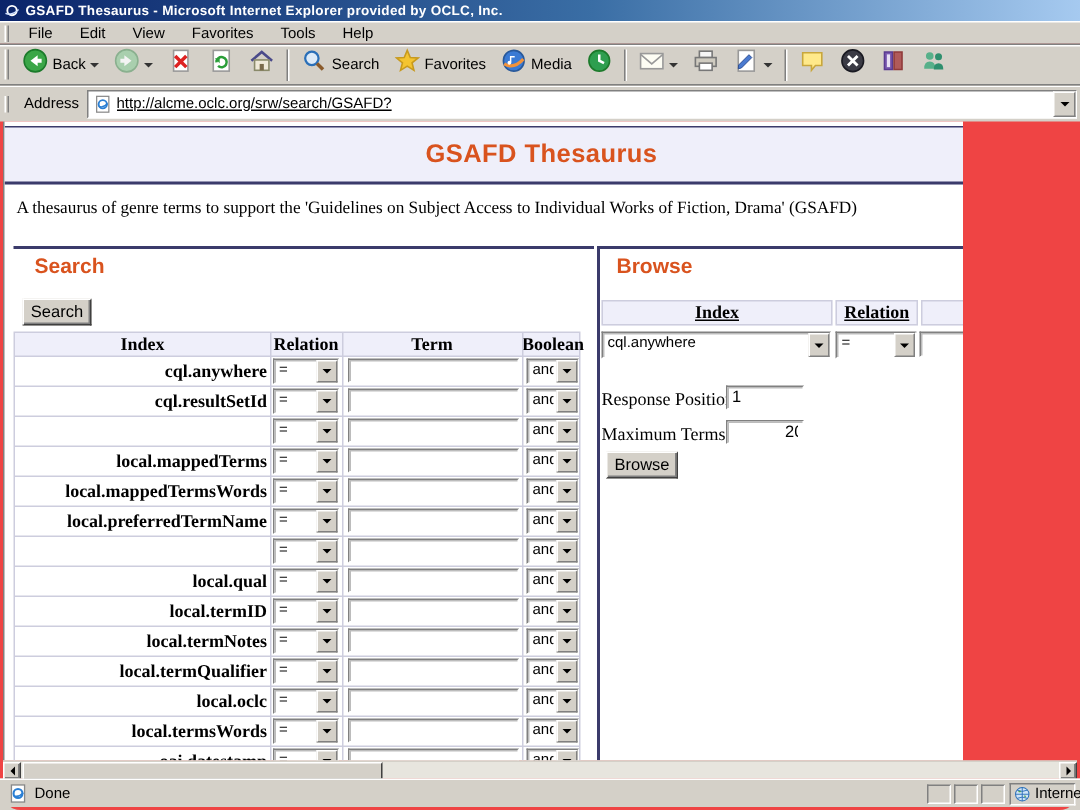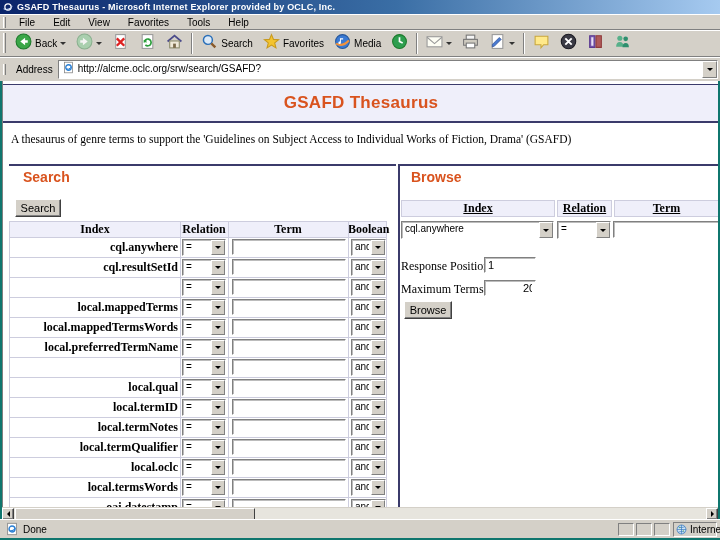--- a/index.html
+++ b/index.html
@@ -1,18 +1,18 @@
 <!DOCTYPE html>
 <html><head>
 <meta charset="utf-8">
 <style>
   * { margin:0; padding:0; box-sizing:border-box; }
   html,body { width:720px; height:540px; overflow:hidden; background:#d4d0c8;
               font-family:"Liberation Sans", sans-serif; }
-  #win { position:relative; width:720px; height:540px; background:#0f766e; }
+  #win { position:relative; width:720px; height:540px; background:#ef4444;border-radius:14px; }
 
   
   .titlebar { position:absolute; left:0; top:0; width:720px; height:14px;
     background:linear-gradient(to right,#0a246a,#3a6ea5 55%,#a6caf0);
     display:flex; align-items:center; padding-left:3px; }
   .titlebar .ttext { color:#fff; font-size:9px; font-weight:bold; margin-left:4px;
     white-space:nowrap; letter-spacing:.2px; }
   .tb-icon { width:10px; height:10px; flex:0 0 auto; }
 
   
@@ -37,32 +37,32 @@
   .tsep { width:2px; height:21px; margin:0 3px;
     border-left:1px solid #808080; border-right:1px solid #fff; }
 
   
   .addressbar { position:absolute; left:0; top:56px; width:720px; height:25px;
     background:#d4d0c8; display:flex; align-items:center;
     border-top:1px solid #808080; box-shadow:inset 0 1px 0 #fff; }
   .addr-label { font-size:10px; margin:0 5px 0 6px; color:#000; }
   .addr-field { position:relative; flex:1; height:19px; margin-right:2px;
     background:#fff; border:1px solid; border-color:#808080 #fff #fff #808080;
-    display:flex; align-items:flex-start; }
+    display:flex; align-items:center;text-decoration:underline; }
   .addr-field svg { width:13px; height:13px; margin:0 3px; }
   .addr-input { flex:1; border:none; outline:none; font-size:10px;
     font-family:"Liberation Sans",sans-serif; height:15px; }
   .addr-drop { position:absolute; right:0; top:0; width:15px; height:17px;
     background:#d4d0c8; border:1px solid; border-color:#fff #808080 #808080 #fff;
     display:flex; align-items:center; justify-content:center; }
   .addr-drop::after { content:""; border:3px solid transparent; border-top-color:#000;
     margin-top:3px; }
 
   
-  .content { position:absolute; left:2px; top:81px; width:716px; height:426px;
+  .content { position:absolute; left:2px; top:81px; width:640px; height:426px;
     background:#fff; overflow:hidden; border-left:1px solid #808080;
     font-family:"Liberation Serif", serif; }
   .masthead { position:absolute; left:0; top:3px; width:716px; height:39px;
     background:#efeffa; border-top:1px solid #3b3b6b; border-bottom:2px solid #3b3b6b;
     display:flex; align-items:center; justify-content:center; }
   .masthead .ptitle { font-family:"Liberation Sans",sans-serif; font-weight:bold;
     font-size:17px; color:#d9531e; letter-spacing:.3px; }
   .descr { position:absolute; left:8px; top:52px; width:700px; font-size:11.5px;
     color:#000; }
   .hr-left { position:absolute; left:6px; top:83px; width:387px; height:2px; background:#3b3b6b; }

